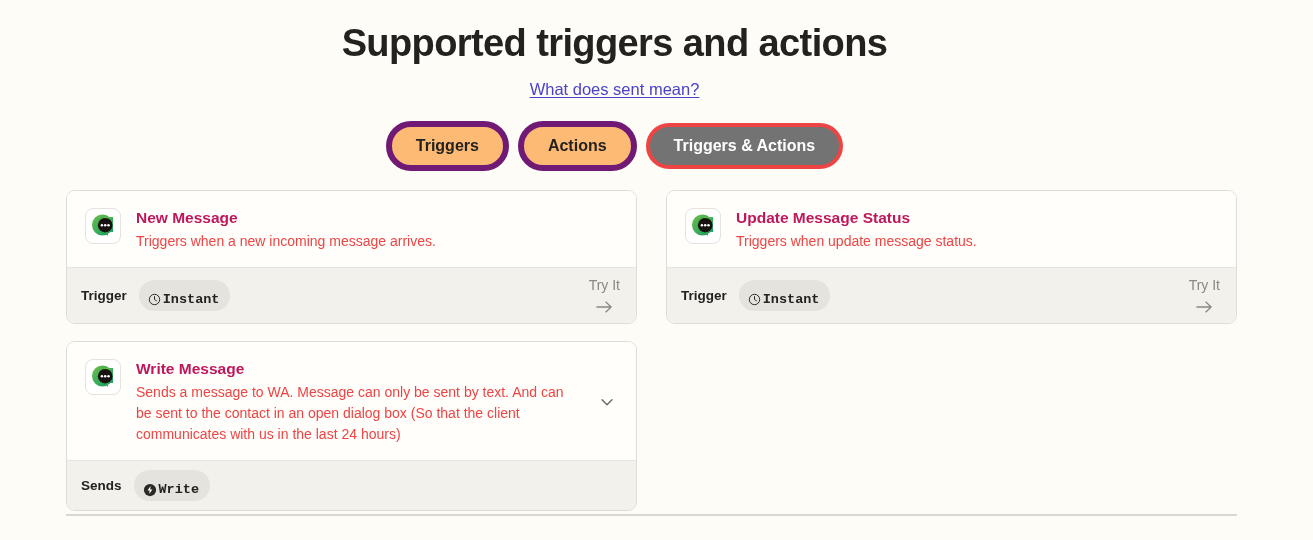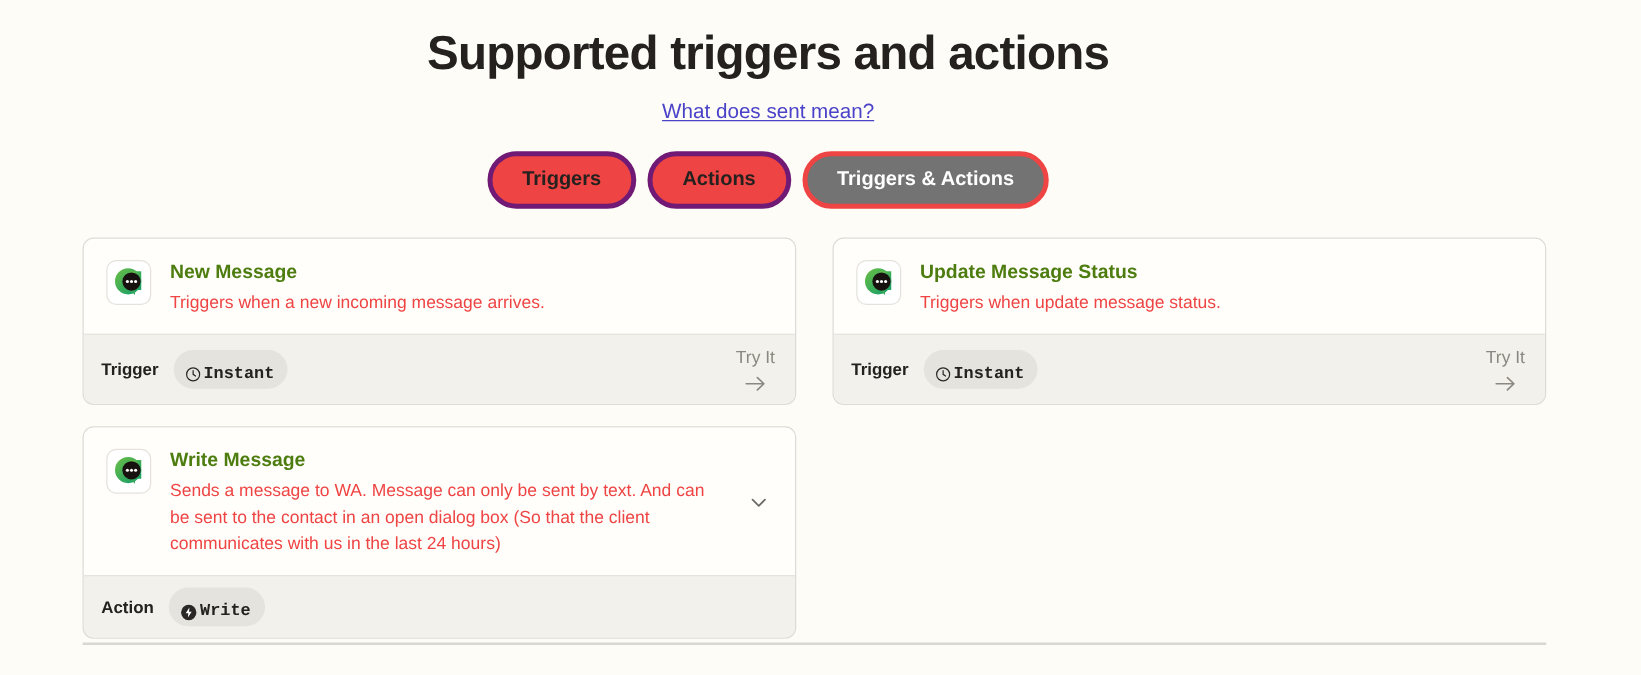--- a/index.html
+++ b/index.html
@@ -53,22 +53,22 @@
   .toggle-pill {
     border-radius: 999px;
     font-size: 16px;
     font-weight: 600;
     padding: 11px 24px;
     cursor: pointer;
     white-space: nowrap;
     line-height: 1;
   }
   .toggle-pill.inactive {
-    background: #ef4444;
-    border: 4px solid #701a75;
+    background: #fdba74;
+    border: 6px solid #701a75;
     color: #24211E;
   }
   .toggle-pill.active {
     background: #737373;
     border: 4px solid #ef4444;
     color: #FFFFFF;
   }
 
   
   .cards-grid {
@@ -109,21 +109,21 @@
     align-items: center;
     justify-content: center;
     overflow: hidden;
   }
 
   .card-text { flex: 1 1 auto; min-width: 0; }
 
   .card-title {
     font-size: 15.5px;
     font-weight: 700;
-    color: #4d7c0f;
+    color: #be185d;
     line-height: 20px;
     margin-bottom: 3px;
   }
 
   .card-desc {
     font-size: 14px;
     color: #ef4444;
     line-height: 21px;
   }
 
@@ -322,21 +322,21 @@
           <div class="card-title">Write Message</div>
           <div class="card-desc">Sends a message to WA. Message can only be sent by text. And can be sent to the contact in an open dialog box (So that the client communicates with us in the last 24 hours)</div>
         </div>
         <div class="expand-chevron">
           <svg width="18" height="18" viewBox="0 0 20 20" aria-hidden="true">
             <path d="M4.5 7.5 L10 13 L15.5 7.5" fill="none" stroke="#6F6B64" stroke-width="1.6" stroke-linecap="round" stroke-linejoin="round"></path>
           </svg>
         </div>
       </div>
       <div class="card-footer">
-        <span class="footer-kind">Action</span>
+        <span class="footer-kind">Sends</span>
         <span class="badge">
           <span>
             <svg width="14" height="14" viewBox="0 0 16 16" aria-hidden="true">
               <circle cx="8" cy="8" r="7" fill="#2A2724"></circle>
               <path d="M8.6 3.4 L5.2 8.6 L7.6 8.6 L7.2 12.6 L10.7 7.4 L8.3 7.4 Z" fill="#FFFFFF"></path>
             </svg>
           </span>
           <span>Write</span>
         </span>
       </div>

